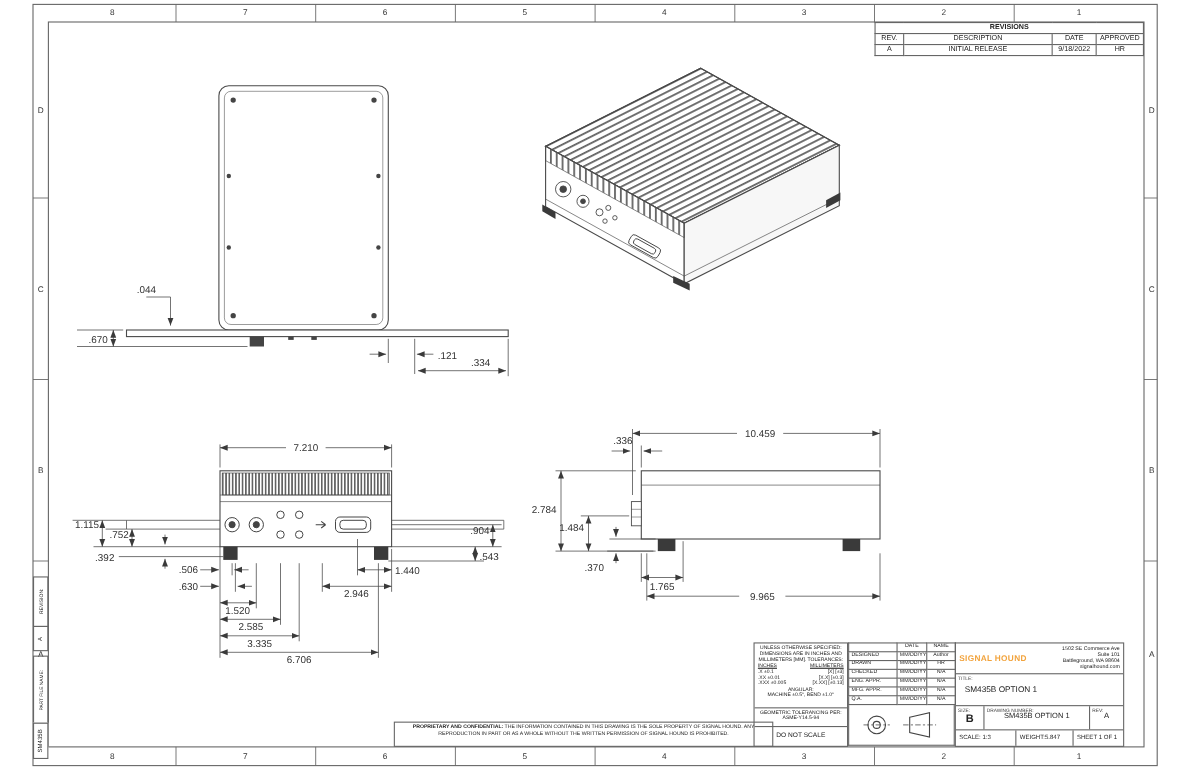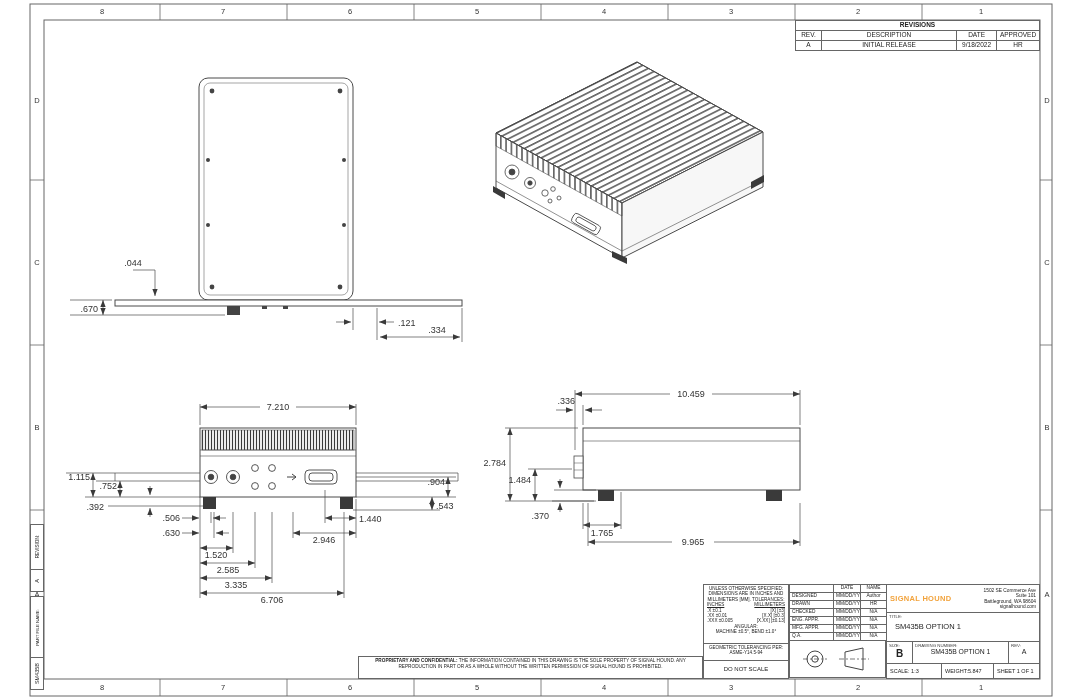--- a/index.html
+++ b/index.html
@@ -307,21 +307,21 @@
       <tr>
         <td>A</td>
         <td>INITIAL RELEASE</td>
         <td>9/18/2022</td>
         <td>HR</td>
       </tr>
     </tbody>
       </table>
   </div>
 
-  <div class="abs" style="left:703px;top:584px;width:307px;height:95px">
+  <div class="abs" style="left:685px;top:584px;width:307px;height:95px">
 
     <div class="abs" style="left:0;top:0;width:86px;height:95px;border:1px solid #666">
       <div class="tiny" style="height:58px;padding:1px;text-align:center">
         <div>UNLESS OTHERWISE SPECIFIED:</div>
         <div>DIMENSIONS ARE IN INCHES AND</div>
         <div>MILLIMETERS [MM]. TOLERANCES:</div>
         <div class="tr2">
           <span style="text-decoration:underline">INCHES</span>
           <span style="text-decoration:underline">MILLIMETERS</span>
         </div>

